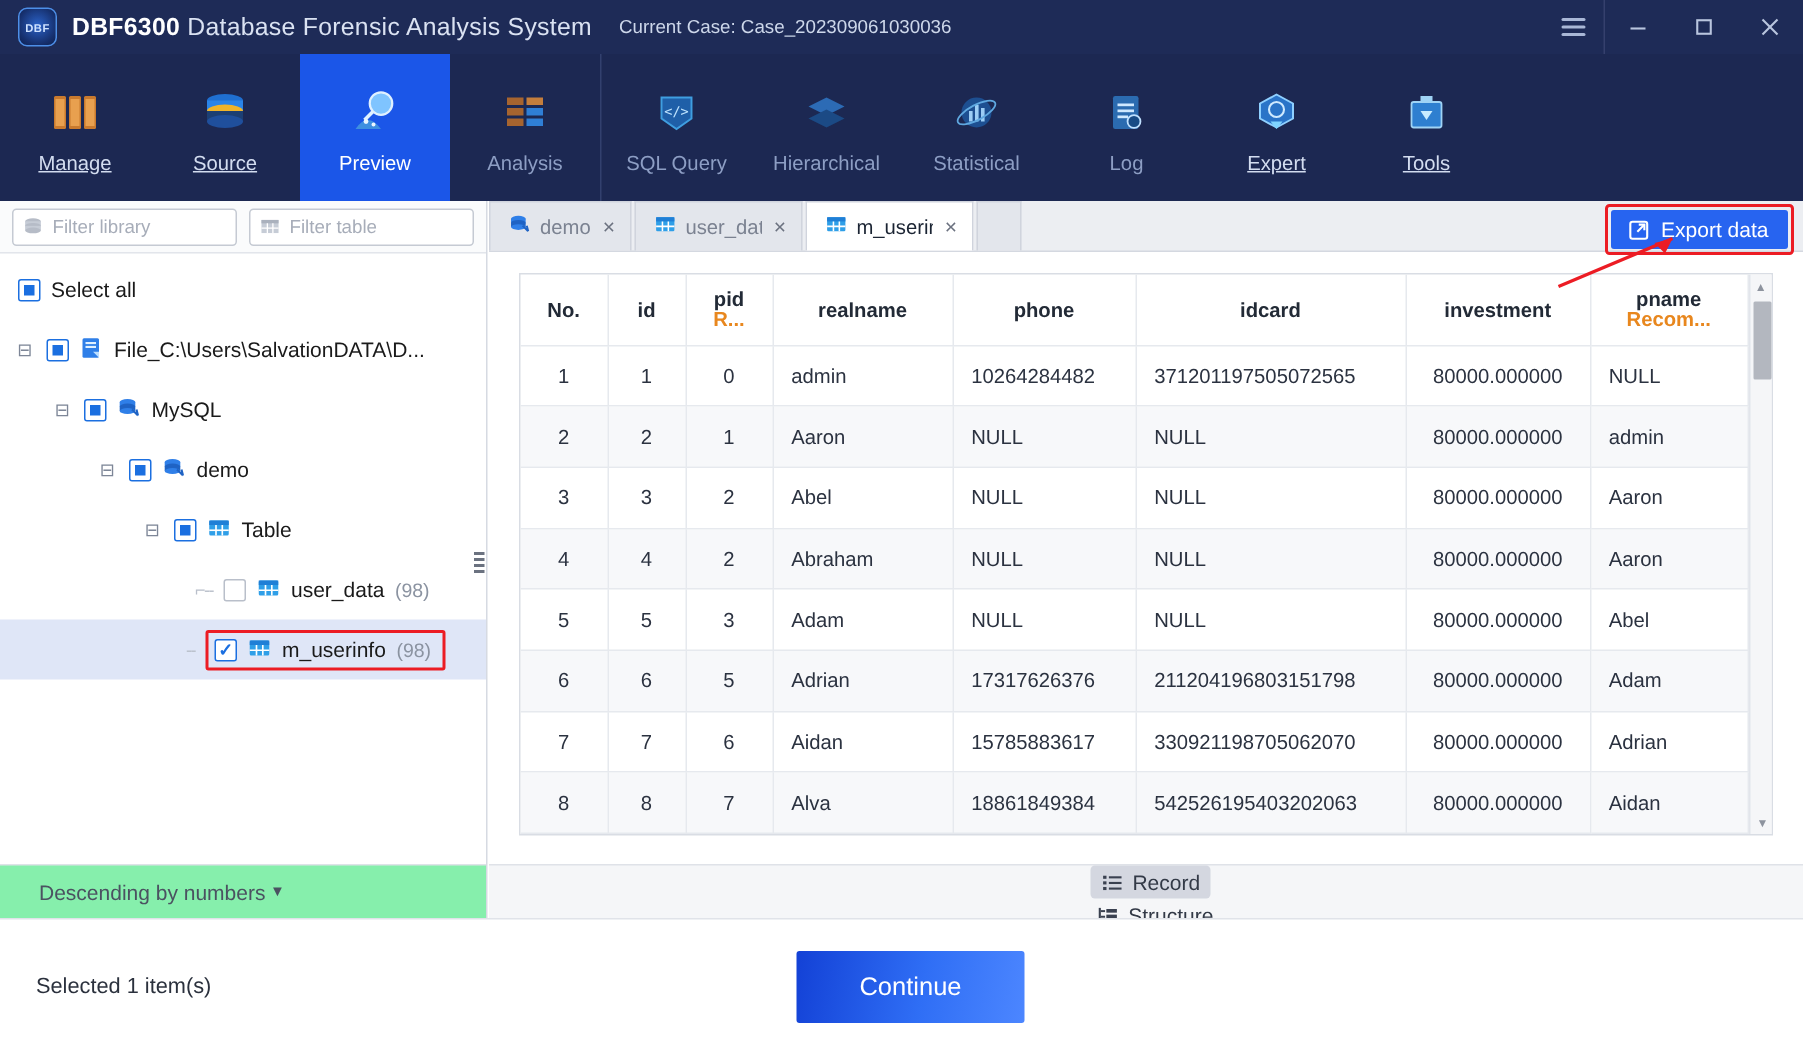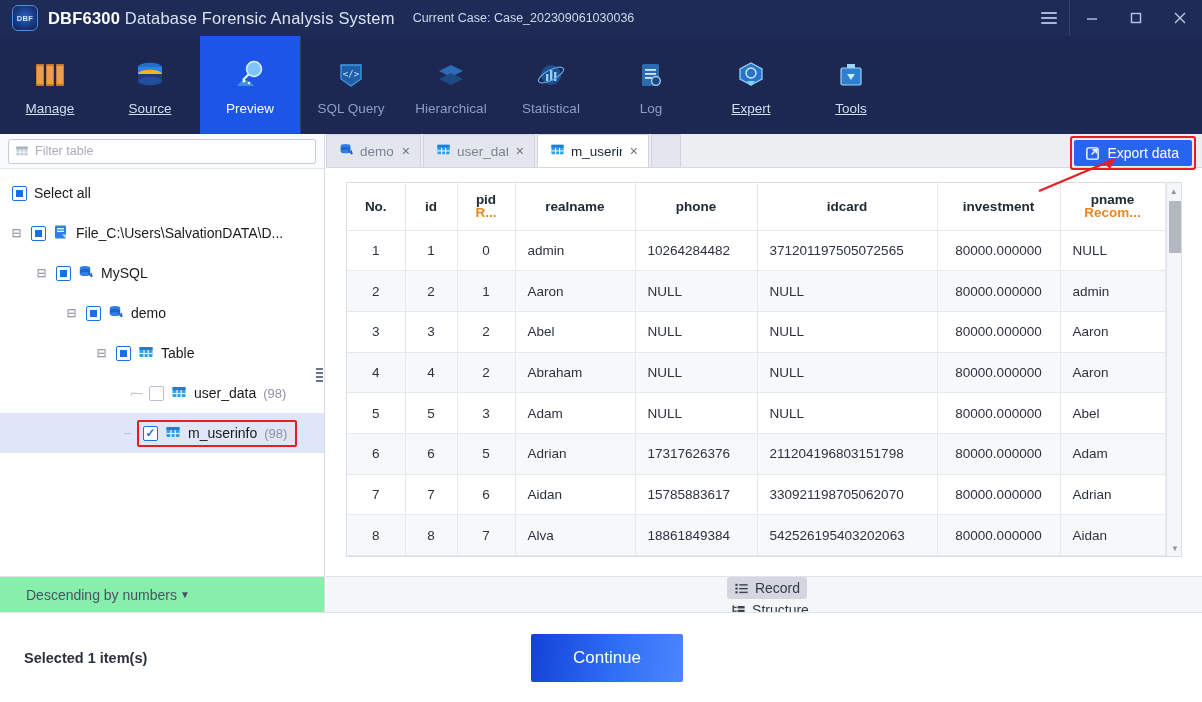--- a/index.html
+++ b/index.html
@@ -273,21 +273,21 @@
   }
 
   
   .bottom-bar {
     position: absolute; left: 0; bottom: 0;
     width: 1202px; height: 90px;
     background: #ffffff;
     border-top: 1px solid #e0e3e9;
     display: flex; align-items: center;
   }
-  .sel-text { margin-left: 24px; font-size: 14.5px; color: #2b313d; font-weight: bold; }
+  .sel-text { margin-left: 24px; font-size: 14.5px; color: #2b313d; }
   .continue-btn {
     position: absolute; left: 531px; top: 21px;
     width: 152px; height: 48px;
     background: linear-gradient(100deg, #1341d6 0%, #2f6ef5 55%, #4c86ff 100%);
     color: #ffffff; font-size: 17px;
     display: flex; align-items: center; justify-content: center;
     border-radius: 2px;
   }
 </style>
 </head>
@@ -366,20 +366,33 @@
           <circle cx="22" cy="10" r="7.5" fill="#7fc4ff" stroke="#dff0ff" stroke-width="1.5"></circle>
           <line x1="16.5" y1="15.5" x2="11" y2="21" stroke="#dff0ff" stroke-width="2.4"></line>
           <path d="M5 27 Q13 15 22 27 Z" fill="#3e8fe0"></path>
           <circle cx="12" cy="22" r="1.6" fill="#eaf5ff"></circle>
           <circle cx="17" cy="24" r="1.3" fill="#eaf5ff"></circle>
         </svg>
       </span>
       <span>Preview</span>
     </div>
 
+    <div class="nav-item">
+      <span class="nav-ico">
+        <svg width="36" height="32" viewBox="0 0 36 32">
+          <rect x="6" y="6" width="11" height="5" fill="#a6642f"></rect>
+            <rect x="6" y="13" width="11" height="5" fill="#a6642f"></rect>
+            <rect x="6" y="20" width="11" height="5" fill="#a6642f"></rect>
+          <rect x="19" y="6" width="11" height="5" fill="#c47e3c"></rect>
+            <rect x="19" y="13" width="11" height="5" fill="#2f7fd6"></rect>
+            <rect x="19" y="20" width="11" height="5" fill="#2f7fd6"></rect>
+        </svg>
+      </span>
+      <span>Analysis</span>
+    </div>
 
     <div class="nav-sep"></div>
 
     <div class="nav-item">
       <span class="nav-ico">
         <svg width="36" height="32" viewBox="0 0 36 32">
           <path d="M8 6 H28 V20 L18 27 L8 20 Z" fill="#1f5fa8" stroke="#3f9ee0" stroke-width="1.3"></path>
           <text x="18" y="18" font-size="9" fill="#bfe4ff" text-anchor="middle" font-family="DejaVu Sans Mono, monospace">&lt;/&gt;</text>
         </svg>
       </span>
@@ -441,20 +454,30 @@
           <path d="M14 15 L22 15 L18 21 Z" fill="#c8ecff"></path>
         </svg>
       </span>
       <span>Tools</span>
     </div>
   </div>
 
   <div class="left-panel">
 
     <div class="filter-row">
+      <div class="filter-box">
+        <svg width="14" height="14" viewBox="0 0 16 16">
+          <ellipse cx="8" cy="4" rx="6" ry="2.2" fill="#b6bcc7"></ellipse>
+          <rect x="2" y="4" width="12" height="3.5" fill="#c6ccd6"></rect>
+          <ellipse cx="8" cy="7.5" rx="6" ry="2.2" fill="#b6bcc7"></ellipse>
+          <rect x="2" y="7.5" width="12" height="3.5" fill="#c6ccd6"></rect>
+          <ellipse cx="8" cy="11" rx="6" ry="2.2" fill="#b6bcc7"></ellipse>
+        </svg>
+        <span class="ph">Filter library</span>
+      </div>
       <div class="filter-box">
         <svg width="14" height="14" viewBox="0 0 16 16">
           <rect x="1.5" y="3" width="13" height="10" fill="#c6ccd6"></rect>
           <rect x="1.5" y="3" width="13" height="2.6" fill="#aab1bd"></rect>
           <line x1="6" y1="5.6" x2="6" y2="13" stroke="#fff" stroke-width="1"></line>
           <line x1="10.2" y1="5.6" x2="10.2" y2="13" stroke="#fff" stroke-width="1"></line>
           <line x1="1.5" y1="9.3" x2="14.5" y2="9.3" stroke="#fff" stroke-width="1"></line>
         </svg>
         <span class="ph">Filter table</span>
       </div>

